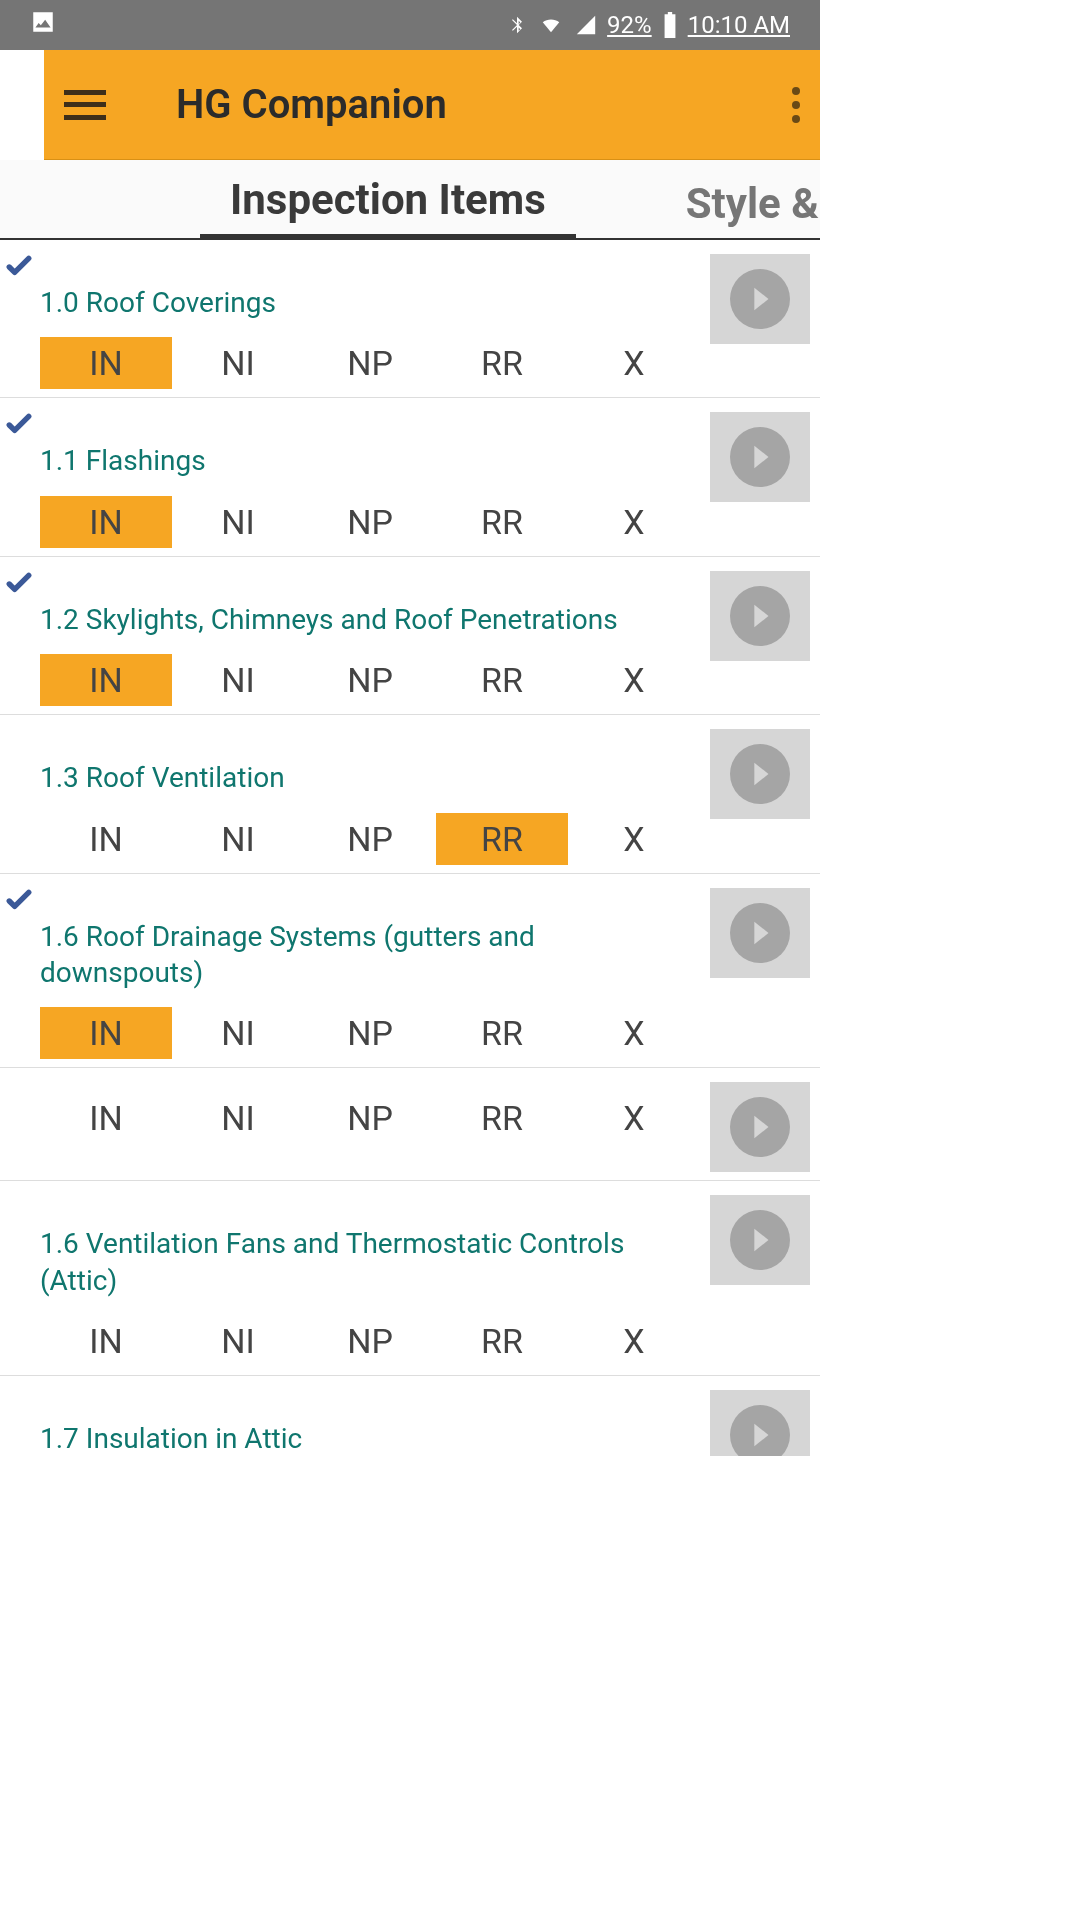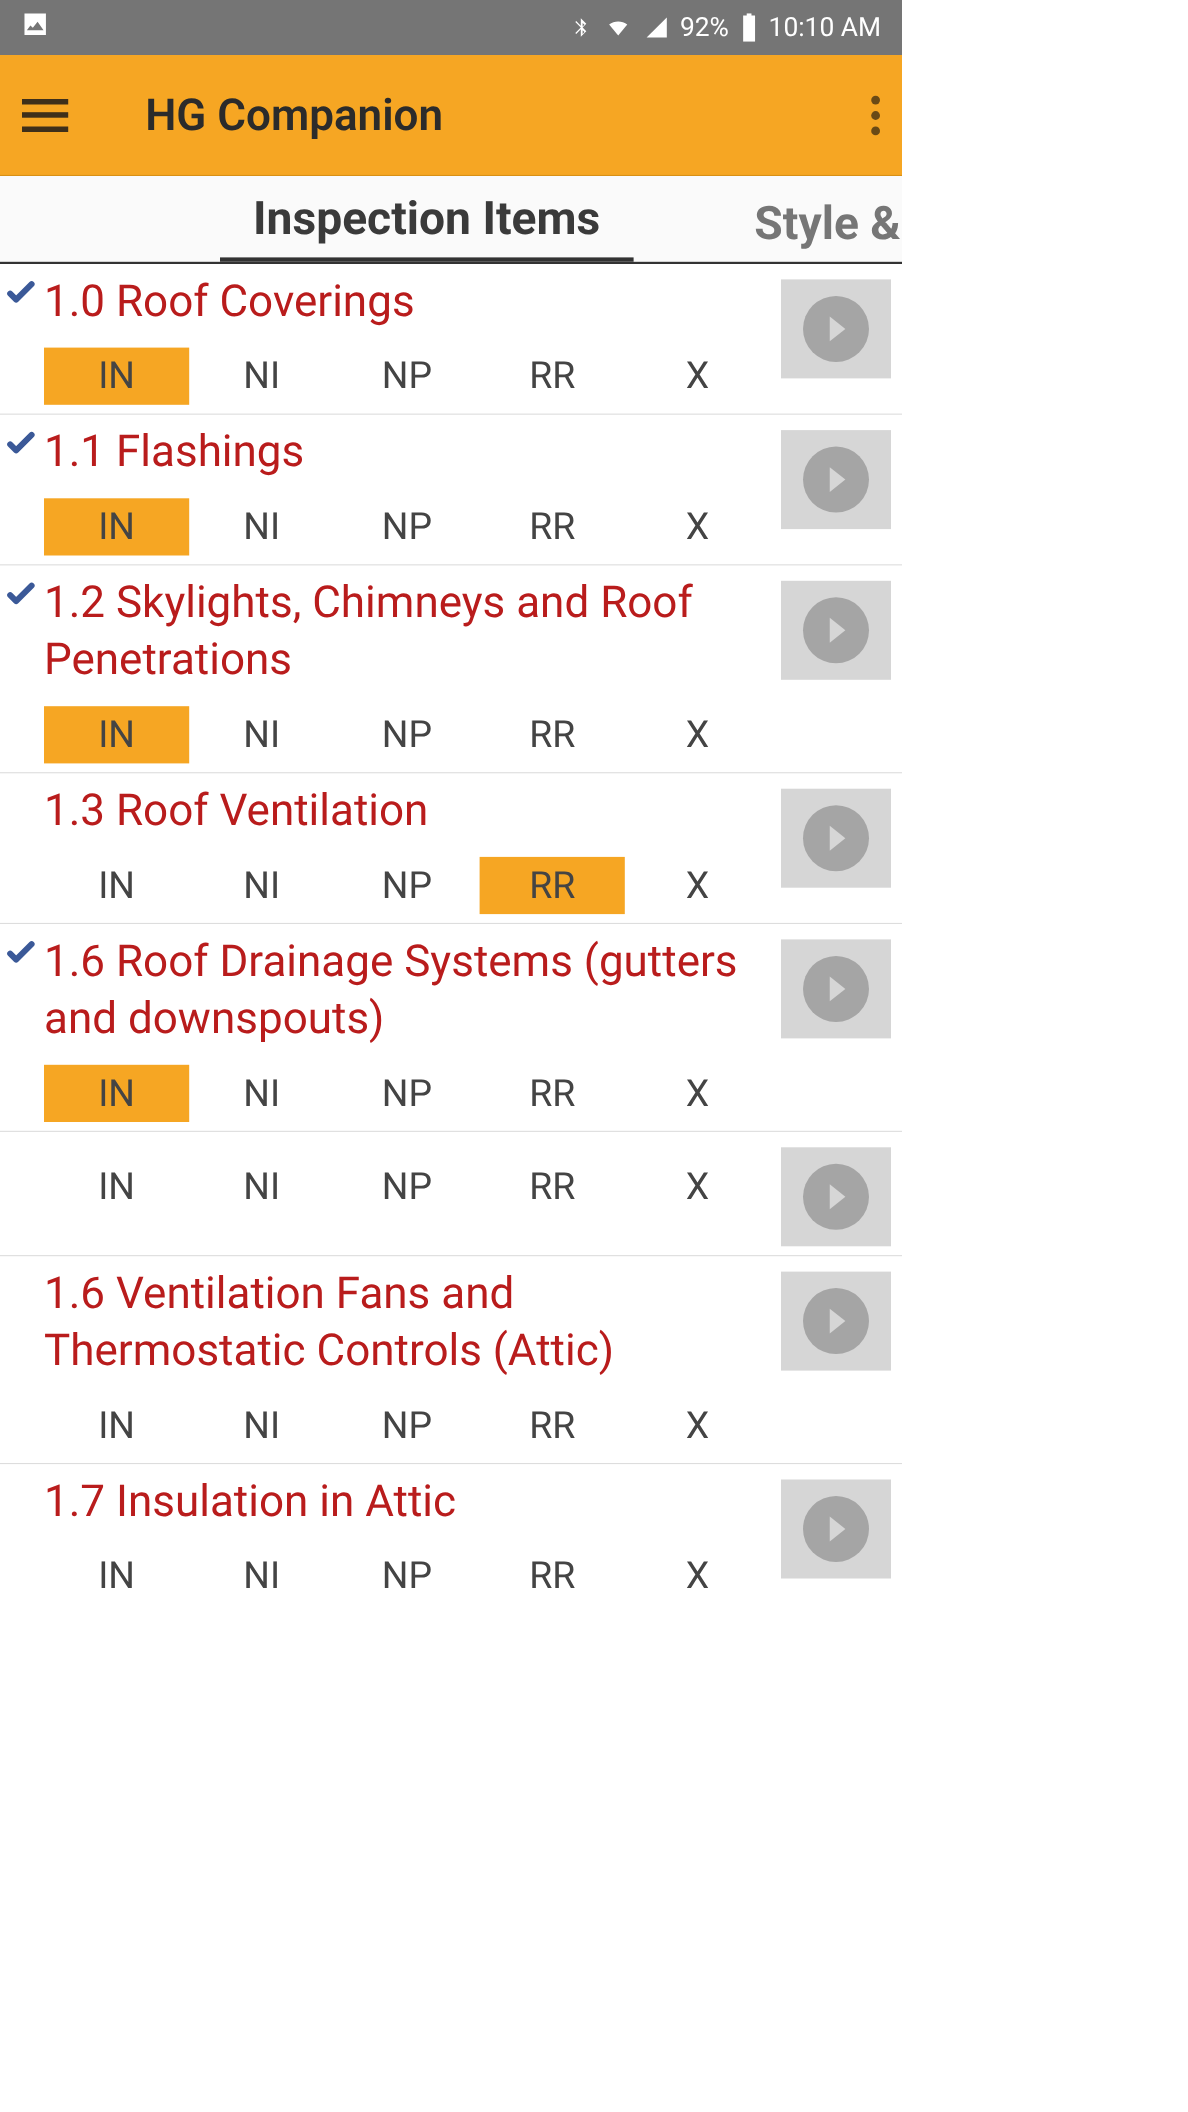--- a/index.html
+++ b/index.html
@@ -9,33 +9,35 @@
   height: 1456px;
   overflow: hidden;
   background: #fff;
 }
 .status-bar {
   height: 50px;
   background: #757575;
   color: #fff;
   display: flex;
   align-items: center;
-  padding: 0 19px;
+  padding: 0 30px;
   font-size: 24px;
+  text-decoration: underline;
 }
 .status-left { flex: 0 0 auto; }
 .status-right { flex: 1; display: flex; justify-content: flex-end; align-items: center; gap: 10px; }
 .status-icon { display: inline-flex; align-items: center; }
 .app-bar {
   height: 110px;
   background: #f6a623;
   display: flex;
   align-items: center;
   padding: 0 20px;
   border-bottom: 1px solid #d89015;
+  margin-left: 44px;
 }
 .hamburger {
   width: 42px; height: 30px; display: flex; flex-direction: column; justify-content: space-between;
 }
 .hamburger span { display: block; height: 5px; background: #3e2f1a; }
 .app-title {
   font-size: 40px;
   font-weight: 600;
   color: #2b2b2b;
   margin-left: 70px;
@@ -69,24 +71,25 @@
   padding: 8px 10px 8px 4px;
   display: flex;
   align-items: stretch;
   position: relative;
 }
 .item-body { flex: 1; display: flex; flex-direction: column; }
 .item-title-row { display: flex; align-items: flex-start; }
 .check-col { width: 36px; flex-shrink: 0; padding-top: 6px; }
 .checkmark { color: #3b5998; }
 .item-title {
-  font-size: 40px;
-  color: #b91c1c;
+  font-size: 28px;
+  color: #0f766e;
   line-height: 1.3;
   padding-right: 10px;
+  margin-top: 37px;
 }
 .codes {
   display: flex;
   margin-top: 6px;
   margin-left: 36px;
 }
 .code {
   font-size: 34px;
   color: #444;
   text-align: center;

